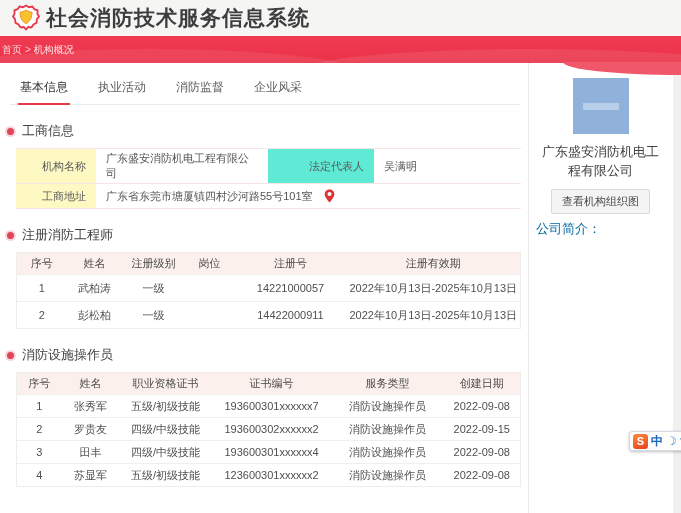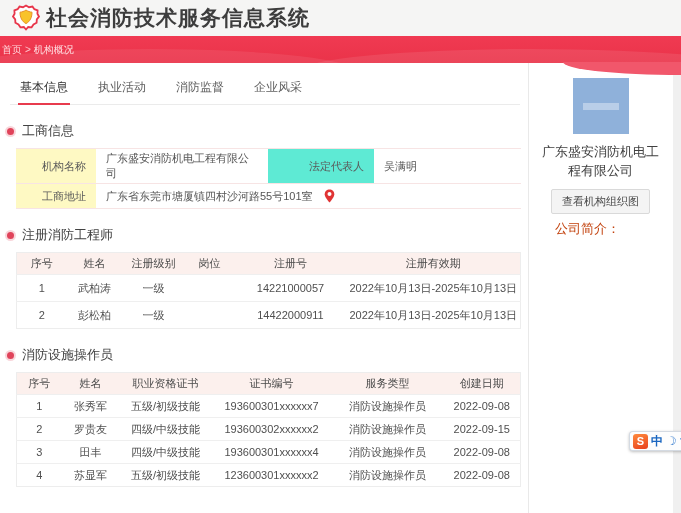--- a/index.html
+++ b/index.html
@@ -64,21 +64,21 @@
 
   
   .logo-box { width:56px; height:56px; background:#8fb1da; margin:15px auto 0; display:flex; align-items:center; justify-content:center; }
   .logo-bar { width:36px; height:7px; background:rgba(255,255,255,0.38); }
   .company-name { width:126px; margin:8px auto 0; text-align:center; font-size:13px; line-height:19px; color:#414141; }
   .org-btn { display:block; margin:9px auto 0; font-size:11px; color:#4a4a4a; background:#f4f4f4;
              border:1px solid #d9d9d9; border-radius:2px; padding:4px 10px; cursor:pointer;
              font-family:"Liberation Sans","DejaVu Sans",sans-serif; }
   .contact { margin:13px 0 0 8px; }
   .contact div { font-size:11px; color:#5a5a5a; margin-bottom:4px; }
-  .profile-label { font-size:13px; color:#c2410c; margin:6px 0 0 26px; }
+  .profile-label { font-size:13px; color:#0369a1; margin:6px 0 0 7px; }
 
   
   .ime { position:absolute; left:629px; top:431px; width:60px; height:20px; background:#fdfdfd;
          border:1px solid #d4dae2; border-right:none; border-radius:4px 0 0 4px;
          box-shadow:0 1px 3px rgba(0,0,0,0.25); display:flex; align-items:center; gap:3px;
          padding:0 3px; overflow:hidden; z-index:5; }
   .ime-logo { width:15px; height:15px; border-radius:3px; background:linear-gradient(160deg,#ff8a3d,#e8401c);
               color:#fff; font-size:11px; font-weight:bold; display:flex; align-items:center; justify-content:center; }
   .ime-mode { color:#1a66c0; font-size:12px; font-weight:bold; }
   .ime-moon { color:#2f78cd; font-size:12px; line-height:1; }

